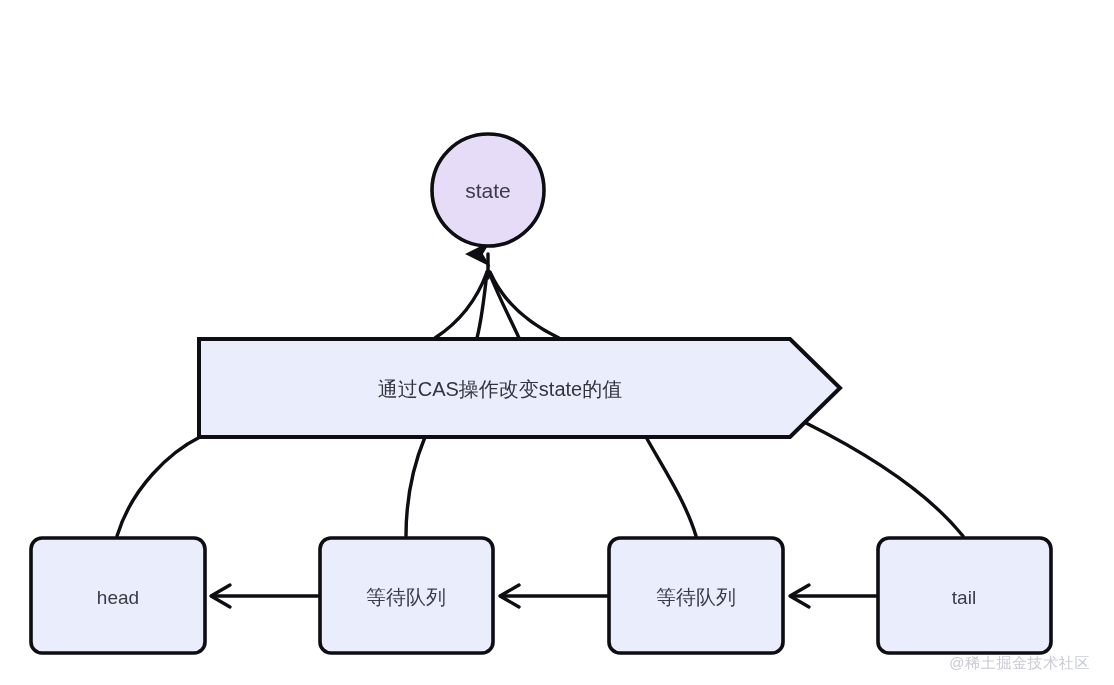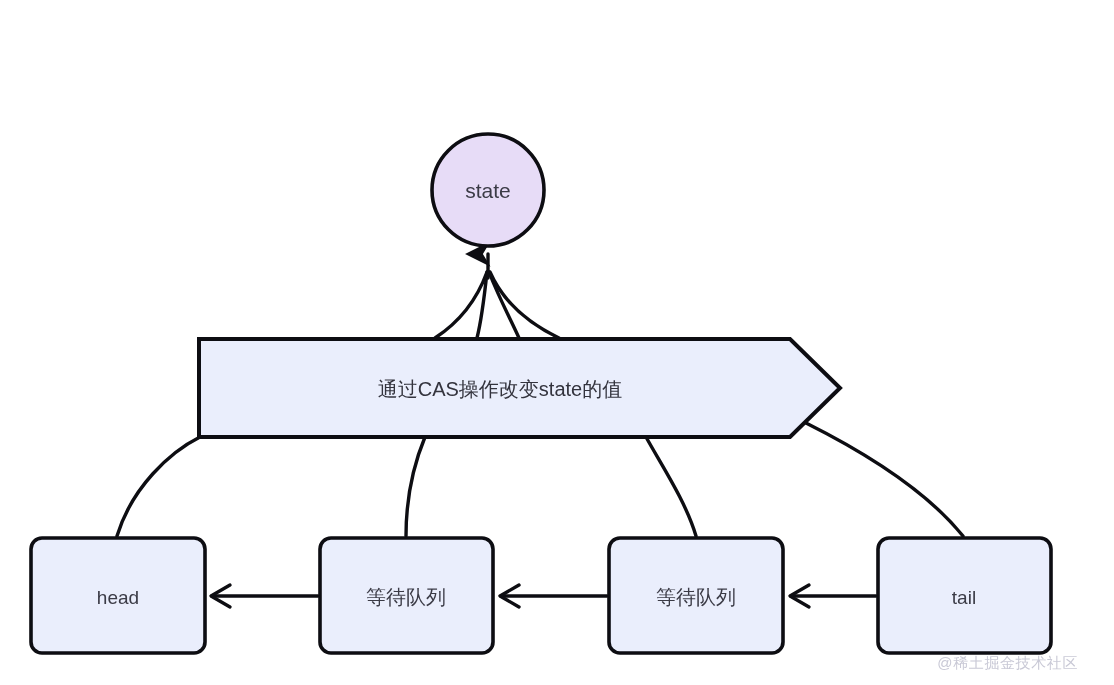--- a/index.html
+++ b/index.html
@@ -37,21 +37,21 @@
   }
   .label-box-cn {
     font-size: 20px;
   }
   .label-banner {
     font-size: 20px;
     fill: #33333d;
   }
   .watermark {
     position: absolute;
-    right: 36px;
+    right: 24px;
     bottom: 12px;
     font-family: "Liberation Sans", "DejaVu Sans", sans-serif;
     font-size: 15px;
     color: #c9c9d6;
     letter-spacing: 0.6px;
     user-select: none;
     white-space: nowrap;
   }
 </style>
 </head>

